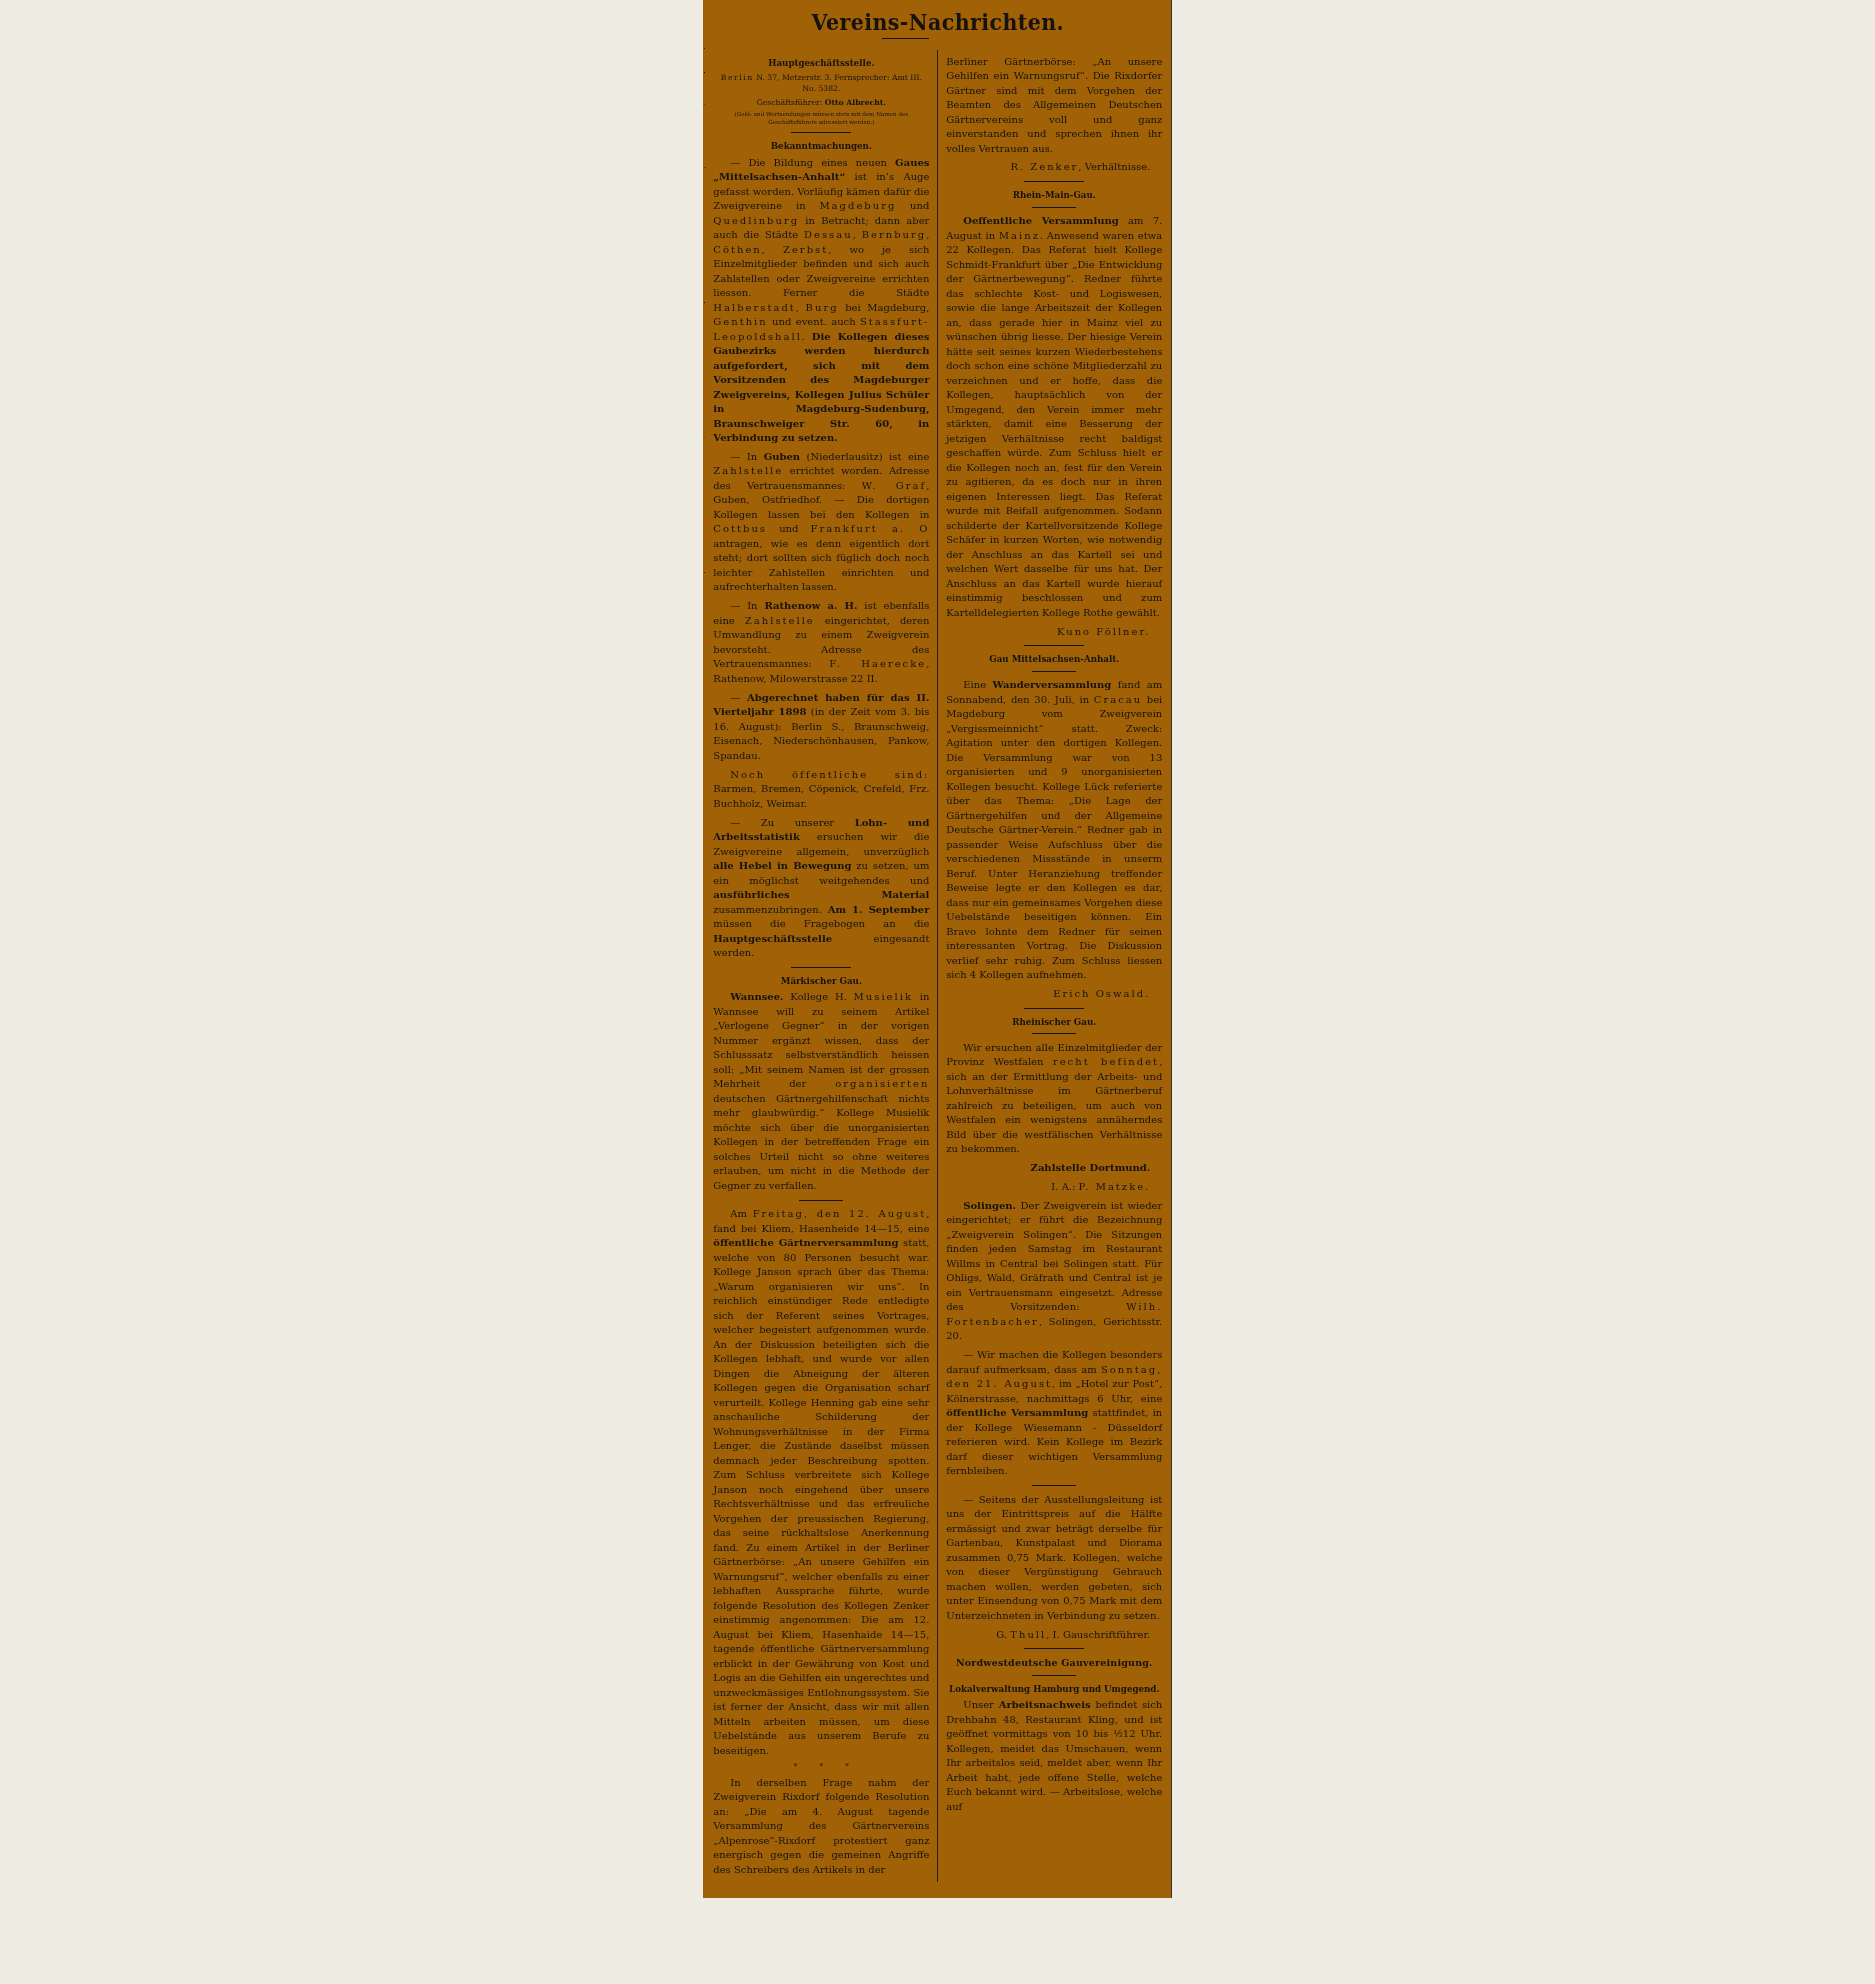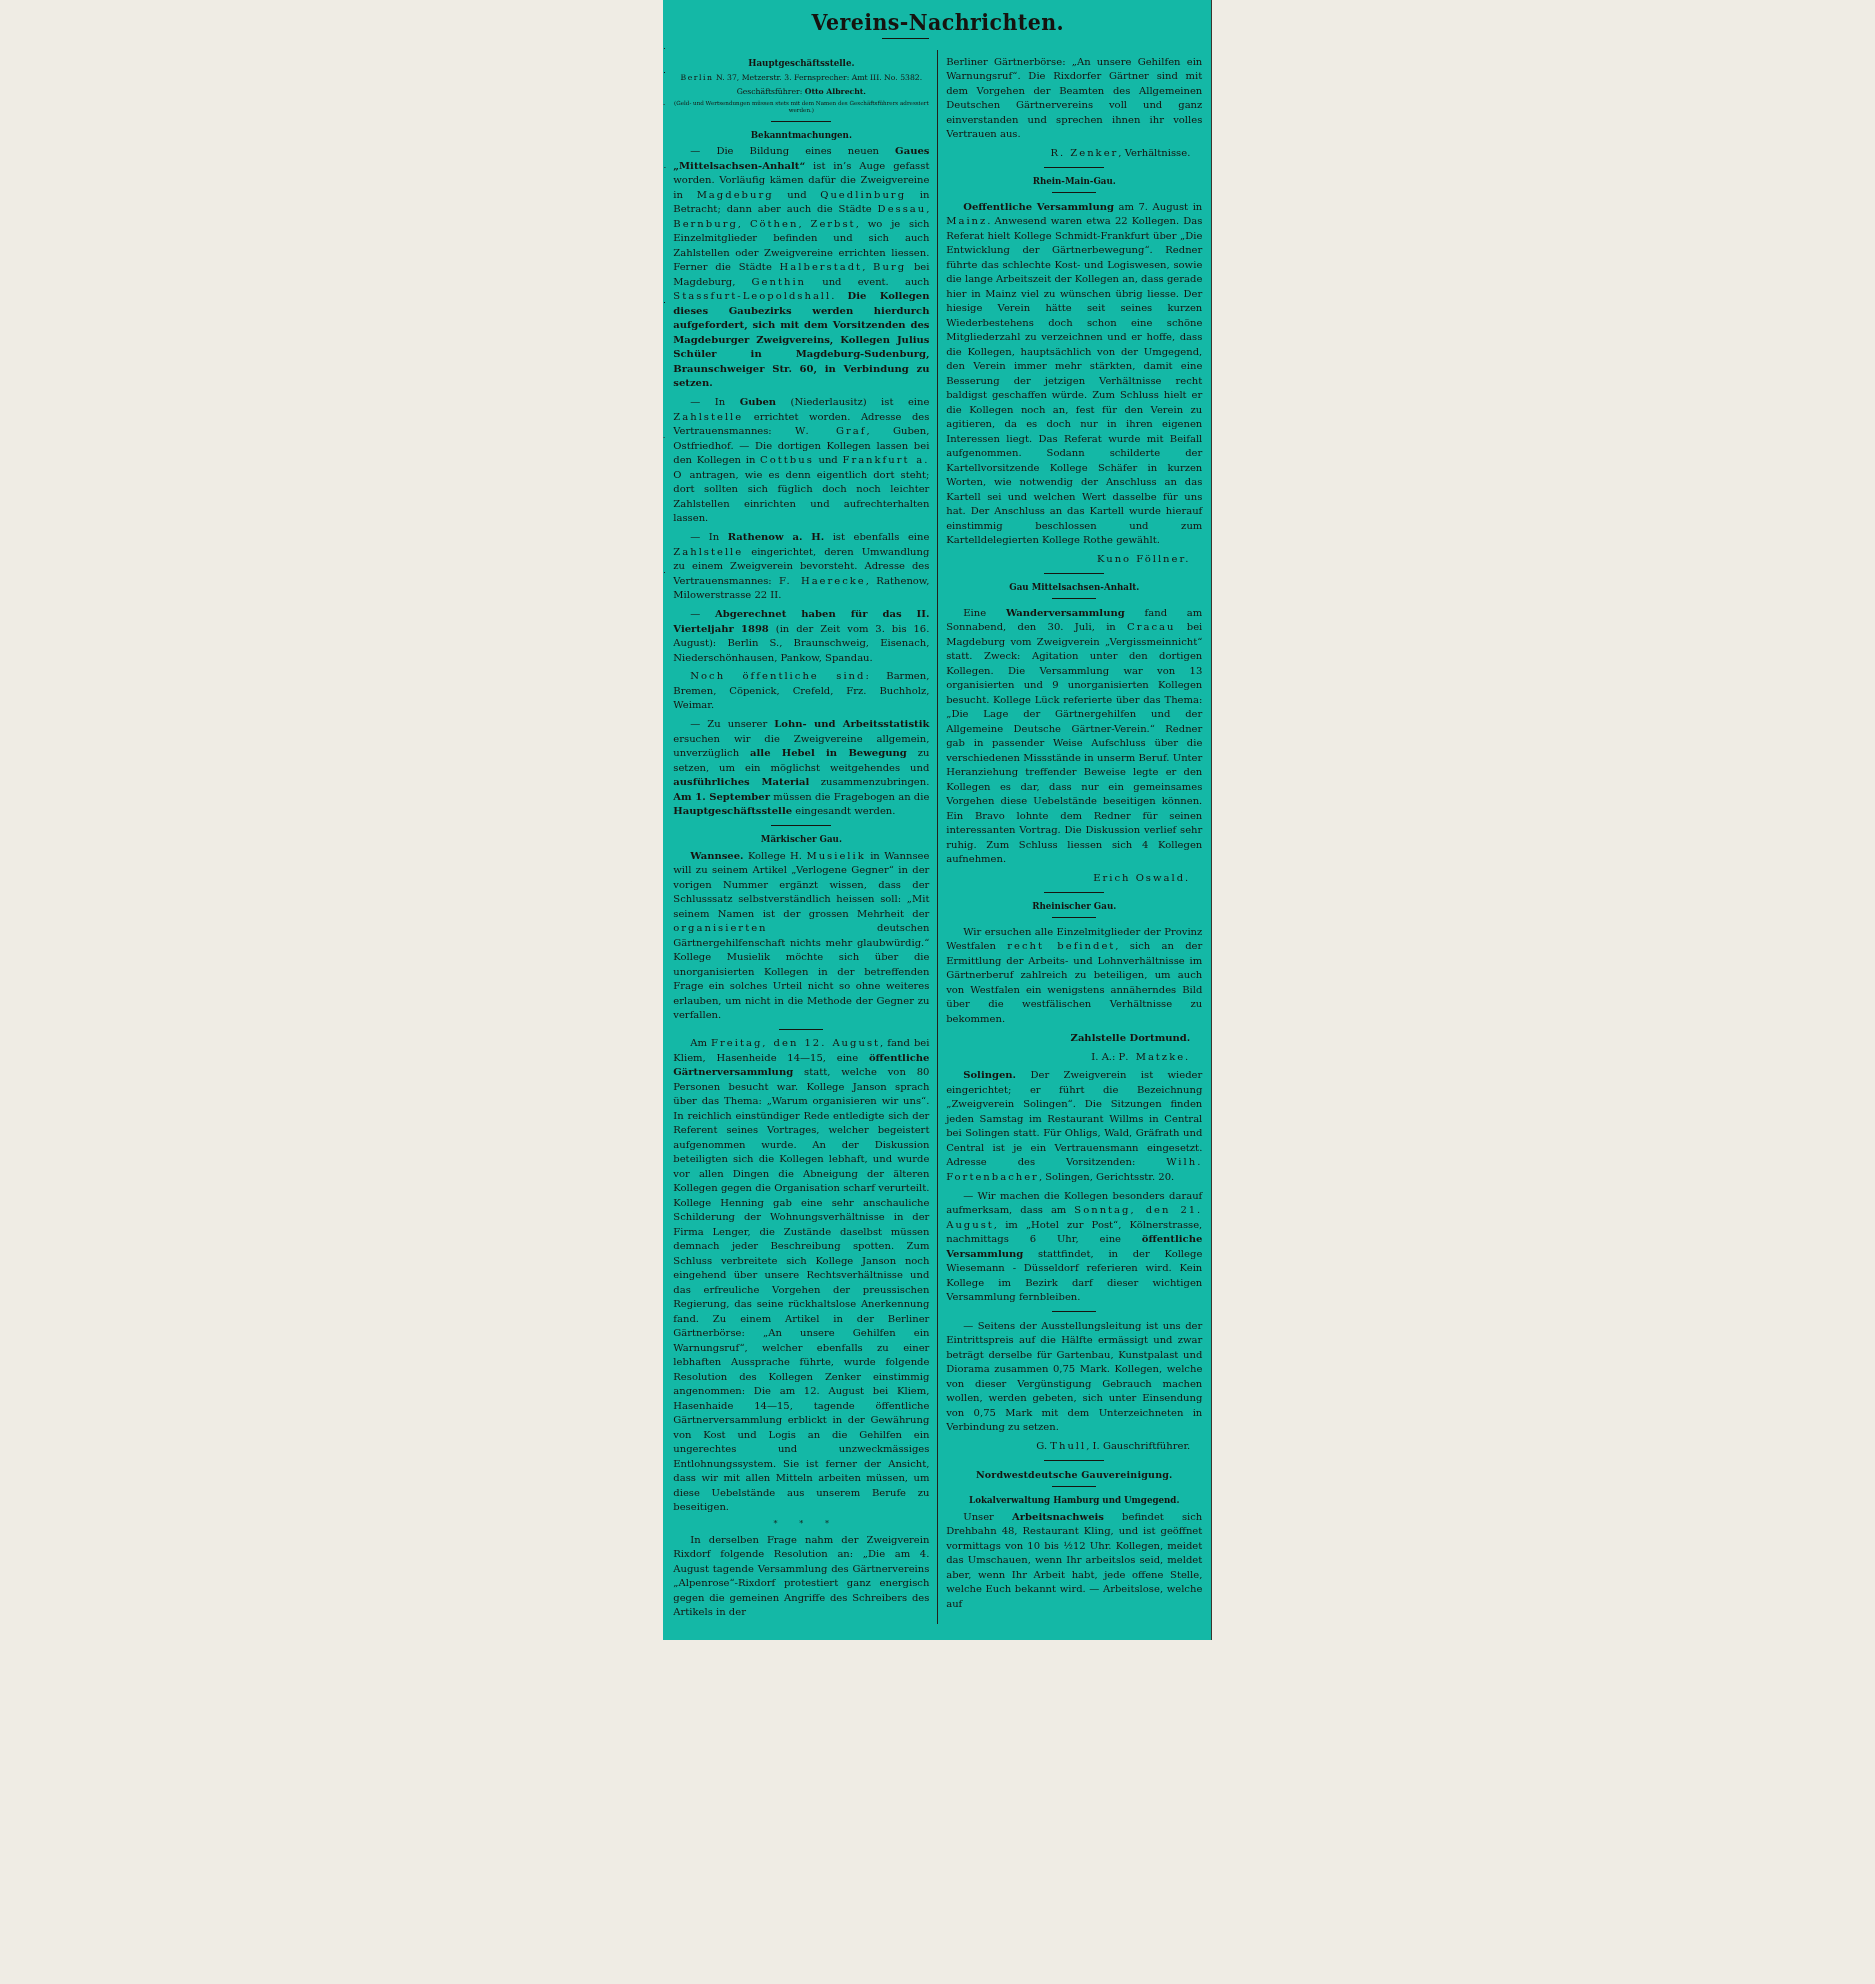--- a/index.html
+++ b/index.html
@@ -4,24 +4,24 @@
 <title>Vereins-Nachrichten</title>
 <style>
   html, body {
     margin: 0;
     padding: 0;
     background: #efece4;
     font-family: "DejaVu Serif", "Liberation Serif", serif;
   }
   .page {
     position: relative;
-    width: 549px;
+    width: 469px;
     min-height: 668px;
     margin: 0 auto;
-    background: #14b8a6;
+    background: #a16207;
     color: #16130f;
     padding: 4px 8.7px 16px 10.3px;
     box-sizing: border-box;
     border-right: 0.8px solid #3a362f;
     overflow: hidden;
   }
   .specks {
     position: absolute;
     left: 1.2px; top: 48px;
     width: 1.2px; height: 1.2px;

